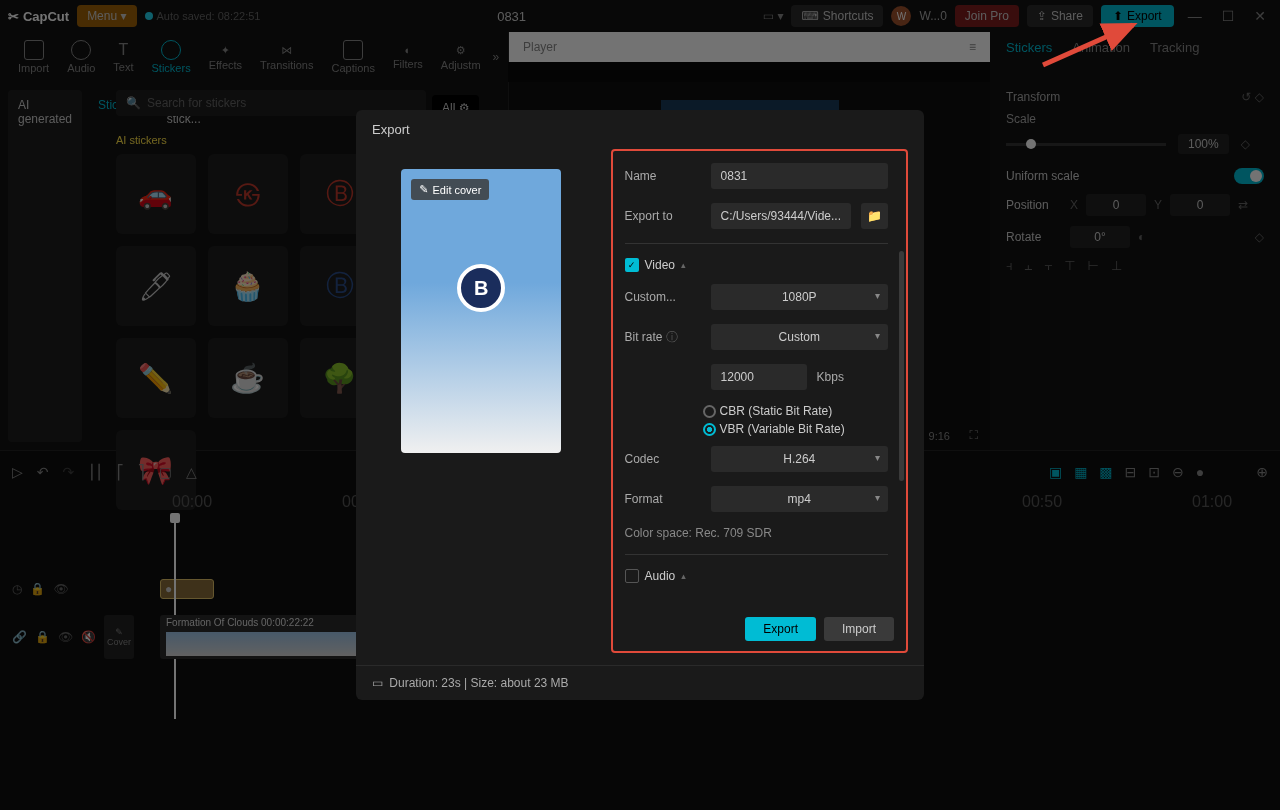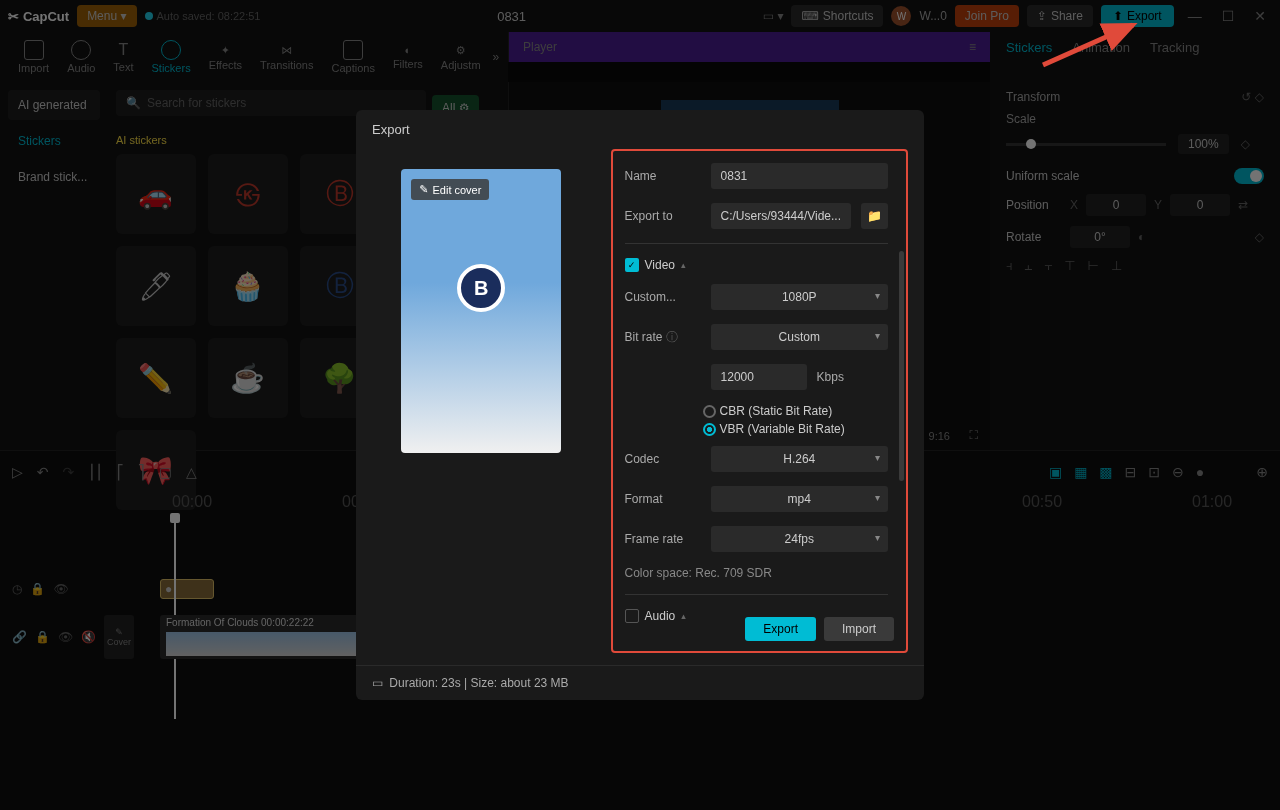--- a/index.html
+++ b/index.html
@@ -20,26 +20,26 @@
 
 
 .tooltabs { height: 50px; background: #121212; display: flex; align-items: center; padding: 0 12px; gap: 6px; }
 .ttab { display: flex; flex-direction: column; align-items: center; gap: 2px; color: #888; font-size: 11px; padding: 2px 6px; }
 .ttab.active { color: #00bcd4; }
 .ttab-icon { width: 20px; height: 20px; border: 1px solid currentColor; border-radius: 3px; }
 
 
 .main { display: flex; height: 368px; }
 .left-panel { width: 508px; background: #121212; display: flex; }
-.side-nav { width: 108px; padding: 8px; display: flex; flex-direction: column; gap: 6px; }
+.side-nav { width: 108px; padding: 8px; display: flex; flex-direction: row; gap: 6px; }
 .side-item { padding: 8px 10px; border-radius: 4px; color: #ccc; font-size: 12px; background: #1e1e1e; }
 .side-item.active { color: #00bcd4; background: transparent; }
 .sticker-area { flex: 1; padding: 8px; }
 .search-bar { background: #1e1e1e; border-radius: 4px; padding: 6px 10px; color: #666; font-size: 12px; margin-bottom: 10px; display: flex; align-items: center; gap: 6px; width: 310px; }
-.all-btn { display: inline-block; padding: 6px 10px; background: #14532d; border-radius: 4px; margin-left: 6px; font-size: 12px; color: #ccc; }
+.all-btn { display: inline-block; padding: 6px 10px; background: #000000; border-radius: 4px; margin-left: 6px; font-size: 12px; color: #ccc; }
 .sticker-title { color: #fde047; font-size: 11px; margin: 8px 0; }
 .sticker-grid { display: grid; grid-template-columns: repeat(4, 80px); gap: 12px; }
 .sticker-cell { width: 80px; height: 80px; background: #1e1e1e; border-radius: 6px; display: flex; align-items: center; justify-content: center; font-size: 28px; }
 
 .player-panel { flex: 1; background: #0f0f0f; border-left: 1px solid #222; padding: 8px 12px; position: relative; }
 .player-head { color: #888; font-size: 12px; height: 30px; display: flex; align-items: center; justify-content: space-between; }
 .player-canvas { margin: 10px auto 0; width: 178px; height: 100px; background: #1a3a5a; }
 .player-time { position: absolute; bottom: 8px; right: 40px; color: #888; font-size: 11px; }
 
 .right-panel { width: 290px; background: #121212; padding: 8px 16px; }
@@ -121,21 +121,21 @@
   <div class="autosave">
       <span class="dot-cyan"></span>
       <span>Auto saved: 08:22:51</span>
     </div>
   <div class="top-center">0831</div>
   <div class="top-right">
     <span style="color:#888">▭ ▾</span>
     <div class="top-pill">⌨ <span>Shortcuts</span></div>
     <div class="avatar">W</div>
     <span style="color:#aaa;font-size:12px">W...0</span>
-    <div class="top-pill" style="background:#c2410c">Join Pro</div>
+    <div class="top-pill" style="background:#7f1d1d">Join Pro</div>
     <div class="top-pill">⇪ <span>Share</span></div>
     <div class="export-btn">⬆ <span>Export</span></div>
     <span class="wincontrol">—</span>
     <span class="wincontrol">☐</span>
     <span class="wincontrol">✕</span>
   </div>
 </div>
 
 <div style="display:flex">
 <div class="tooltabs" style="width:508px">
@@ -170,21 +170,21 @@
   <div class="ttab">
         <div>◐</div>
         <span>Filters</span>
       </div>
   <div class="ttab">
         <div>⚙</div>
         <span>Adjustm</span>
       </div>
   <span style="color:#888">»</span>
 </div>
-<div class="player-head" style="flex:1;padding:0 14px;background:#4c1d95;border-left:1px solid #222">
+<div class="player-head" style="flex:1;padding:0 14px;background:#ffffff;border-left:1px solid #222">
   <span>Player</span>
   <span>≡</span>
 </div>
 <div style="width:290px;background:#121212;padding:8px 16px">
   <div class="rp-tabs">
     <span class="rp-tab active">Stickers</span>
     <span class="rp-tab">Animation</span>
     <span class="rp-tab">Tracking</span>
   </div>
 </div>
@@ -402,24 +402,20 @@
             <span>VBR (Variable Bit Rate)</span>
           </div>
         <div class="field" style="margin-top:10px">
           <div class="field-label">Codec</div>
           <div class="field-select">H.264</div>
         </div>
         <div class="field">
           <div class="field-label">Format</div>
           <div class="field-select">mp4</div>
         </div>
-        <div class="field">
-          <div class="field-label">Frame rate</div>
-          <div class="field-select">24fps</div>
-        </div>
         <div class="colorspace">Color space: Rec. 709 SDR</div>
         <div class="hr"></div>
         <div class="sect-head">
             <div class="chk off"></div>
             <span>Audio</span> 
             <span style="color:#666;font-size:9px">▴</span>
           </div>
       </div>
       <div class="btn-row">
         <div class="btn btn-primary">Export</div>

